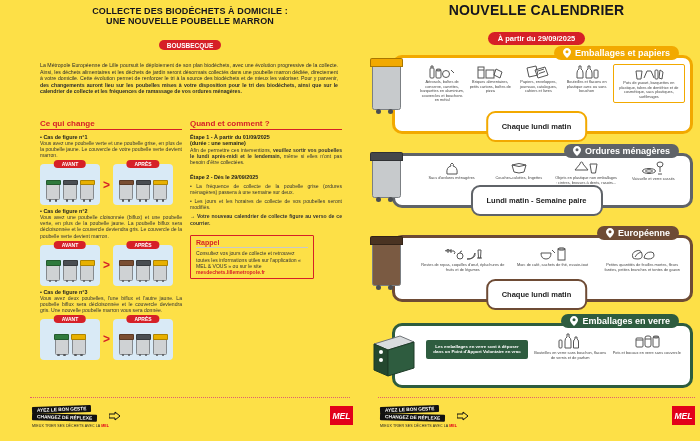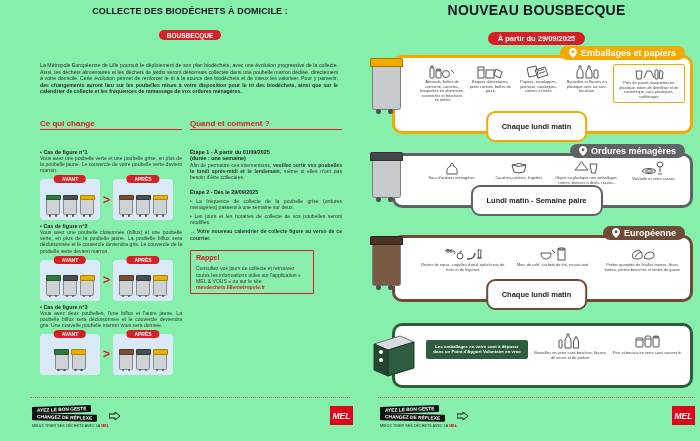--- a/index.html
+++ b/index.html
@@ -1,35 +1,35 @@
 <!DOCTYPE html>
 <html><head>
 <meta charset="utf-8">
 <style>
   html,body{margin:0;padding:0;background:#fff;}
-  .canvas{position:relative;width:700px;height:441px;background:#86efac;overflow:hidden;
+  .canvas{position:relative;width:700px;height:441px;background:#fde047;overflow:hidden;
           font-family:"Liberation Sans",sans-serif;color:#222;}
   .page{position:absolute;top:0;height:441px;}
   .page-left{left:30px;width:320px;}
   .page-right{left:378px;width:317px;}
 
   
   .lp-title{padding-top:6px;text-align:center;font-size:9px;font-weight:800;
             line-height:10px;color:#15151f;letter-spacing:.1px;}
   .badge-red{display:inline-block;background:#d62027;color:#fff;font-weight:800;
              border-radius:6px;padding:1.5px 8px;margin-top:14px;}
   .lp-badge{font-size:6.5px;}
   .center{text-align:center;}
   .intro{position:absolute;top:57px;left:10px;width:298px;font-size:5.2px;line-height:6.5px;
          text-align:justify;color:#2c2c2c;}
   .col{position:absolute;top:119px;}
   .col-left{left:10px;width:142px;}
   .col-right{left:160px;width:152px;}
   .red-head{color:#d62027;font-weight:800;font-size:8px;border-bottom:1.2px solid #d62027;
-            padding-bottom:1px;margin-bottom:19px;}
+            padding-bottom:1px;margin-bottom:4px;}
   .case-title{font-size:5.4px;font-weight:800;color:#1c1c1c;margin-top:3px;}
   .case-text{font-size:5.1px;line-height:6.1px;color:#333;text-align:justify;}
   .bins-row{display:flex;align-items:center;gap:3px;margin:6px 0 2px 0;}
   .panel{position:relative;width:60px;height:36px;background:#d9eaf6;border-radius:4px;
          display:flex;align-items:flex-end;justify-content:center;gap:3px;padding-bottom:5px;}
   .panel-badge{position:absolute;top:-4px;left:50%;transform:translateX(-50%);
                background:#d62027;color:#fff;font-size:5px;font-weight:800;
                padding:1px 8px;border-radius:5px;white-space:nowrap;}
   .chevron{color:#d62027;font-weight:800;font-size:12px;line-height:12px;}
   .bin{width:12px;height:16px;background:#cfd2d4;border:.5px solid #85898d;border-radius:1.5px;
@@ -47,21 +47,21 @@
   .rappel-text{font-size:5.1px;line-height:6.2px;color:#333;}
   .red-link{color:#d62027;font-weight:800;}
 
   
   .rp-title{padding-top:3px;text-align:center;font-size:14px;font-weight:800;line-height:15px;
             color:#15151f;letter-spacing:.2px;}
   .rp-badge{font-size:7.5px;border-radius:7px;padding:2px 10px;}
   .sec{position:absolute;left:0;right:0;--c:#f2a900;}
   .sec-box{position:absolute;left:14px;right:2px;top:9px;bottom:8px;border:3px solid var(--c);
            border-radius:10px;background:#fff;}
-  .sec-header{position:absolute;right:10px;top:0;background:var(--c);color:#fff;font-weight:800;
+  .sec-header{position:absolute;right:16px;top:0;background:var(--c);color:#fff;font-weight:800;
               font-size:9px;border-radius:8px;padding:2px 9px;display:flex;align-items:center;
               gap:4px;z-index:3;white-space:nowrap;}
   .sec-pill{position:absolute;left:50%;transform:translateX(-50%);bottom:0;background:#fff;
             border:2px solid var(--c);border-radius:9px;padding:9px 14px;font-size:7.5px;
             font-weight:800;color:#222;white-space:nowrap;z-index:3;}
   .items{position:absolute;left:42px;right:10px;display:flex;gap:4px;z-index:2;}
   .item{flex:1;text-align:center;}
   .item svg{display:block;margin:0 auto;}
   .caption{font-size:3.9px;line-height:4.6px;color:#444;margin-top:1px;}
   .item-boxed{border:1px solid var(--c);border-radius:2px;padding:2px 2px 1px 2px;flex:1.5;}
@@ -94,20 +94,21 @@
   svg.lineart{stroke:#555;fill:none;stroke-width:1;}
 </style>
 </head>
 <body>
 
 <div class="canvas">
 
   <div class="page page-left">
     <div class="lp-title">
       <div>COLLECTE DES BIODÉCHETS À DOMICILE :</div>
+      <div>UNE NOUVELLE POUBELLE MARRON</div>
     </div>
     <div class="center">
       <span class="badge-red lp-badge">BOUSBECQUE</span>
     </div>
 
     <p class="intro"><span>La Métropole Européenne de Lille poursuit le déploiement de son plan biodéchets, avec une évolution progressive de la collecte. Ainsi, les déchets alimentaires et les déchets de jardin seront désormais collectés dans une poubelle marron dédiée, directement à votre domicile. Cette évolution permet de renforcer le tri à la source des biodéchets et de mieux les valoriser. Pour y parvenir, </span><b>des changements auront lieu sur les poubelles mises à votre disposition pour le tri des biodéchets, ainsi que sur le calendrier de collecte et les fréquences de ramassage de vos ordures ménagères.</b></p>
 
     <div class="col col-left">
       <div class="red-head">Ce qui change</div>
 
@@ -178,21 +179,21 @@
       <div class="rappel">
         <div class="rappel-title">Rappel</div>
         <div class="rappel-text"><span>Consultez vos jours de collecte et retrouvez toutes les informations utiles sur l'application « MEL &amp; VOUS » ou sur le site</span>
           <span class="red-link">mesdechets.lillemetropole.fr</span></div>
       </div>
     </div>
   </div>
 
   <div class="page page-right">
     <div class="rp-title">
-      <div>NOUVEAU BOUSBECQUE</div>
+      <div>NOUVELLE CALENDRIER</div>
     </div>
     <div class="center">
       <span class="badge-red rp-badge">À partir du 29/09/2025</span>
     </div>
 
     <div class="sec" style="top:46px;height:96px;--c:#f2a900">
       <div class="sec-box"></div>
       <div class="sec-header">
         <svg width="8" height="10" viewBox="0 0 8 10">
             <path d="M4 0C1.8 0 0 1.8 0 4c0 2.5 4 6 4 6s4-3.5 4-6C8 1.8 6.2 0 4 0Z" fill="#fff"></path>
@@ -331,20 +332,27 @@
               <path d="M15 12 q1 -6 7 -6 q3 0 3 3 q0 4 -6 4 Z"></path>
             </svg>
           <div class="caption">Petites quantités de feuilles mortes, fleurs fanées, petites branches et tontes de gazon</div>
         </div>
       </div>
       <div class="sec-pill">Chaque lundi matin</div>
     </div>
 
     <div class="sec" style="top:314px;height:82px;--c:#2e5c3f">
       <div class="sec-box"></div>
+      <div class="sec-header">
+        <svg width="8" height="10" viewBox="0 0 8 10">
+            <path d="M4 0C1.8 0 0 1.8 0 4c0 2.5 4 6 4 6s4-3.5 4-6C8 1.8 6.2 0 4 0Z" fill="#fff"></path>
+            <circle cx="4" cy="3.8" r="1.5" fill="#2e5c3f"></circle>
+          </svg>
+        <span>Emballages en verre</span>
+      </div>
       <svg class="pav" style="left:-8px;top:18px" width="48" height="46" viewBox="0 0 48 46">
         <polygon points="4,12 30,4 44,10 18,18" fill="#d9dcde" stroke="#6f7377" stroke-width="1"></polygon>
         <polygon points="4,12 18,18 18,44 4,38" fill="#24482f" stroke="#1c3a26" stroke-width="1"></polygon>
         <polygon points="18,18 44,10 44,36 18,44" fill="#2e5c3f" stroke="#1c3a26" stroke-width="1"></polygon>
         <circle cx="11" cy="20" r="2" fill="#fff"></circle>
           <circle cx="11" cy="28" r="2" fill="#fff"></circle>
       </svg>
       <div class="note-box" style="left:48px;top:26px;width:92px">Les emballages en verre sont à déposer dans un Point d'Apport Volontaire en vrac</div>
       <div class="items" style="left:156px;right:12px;top:18px">
         <div class="item">

